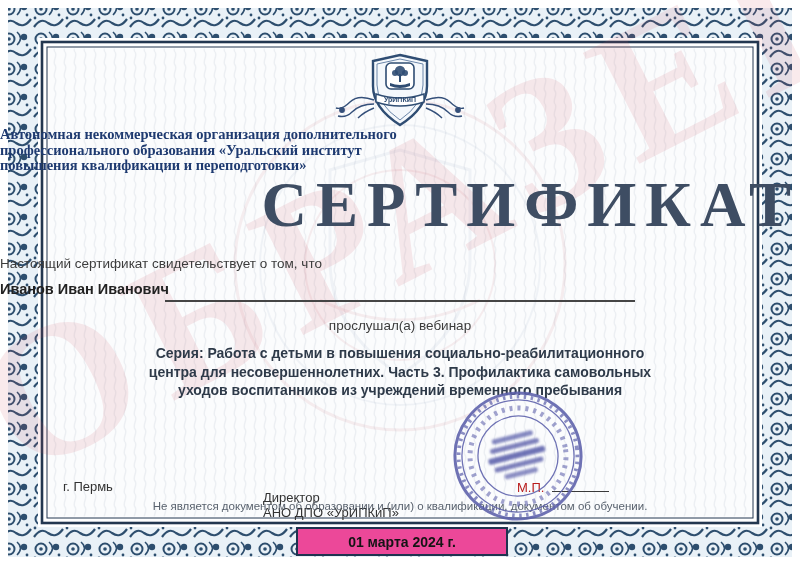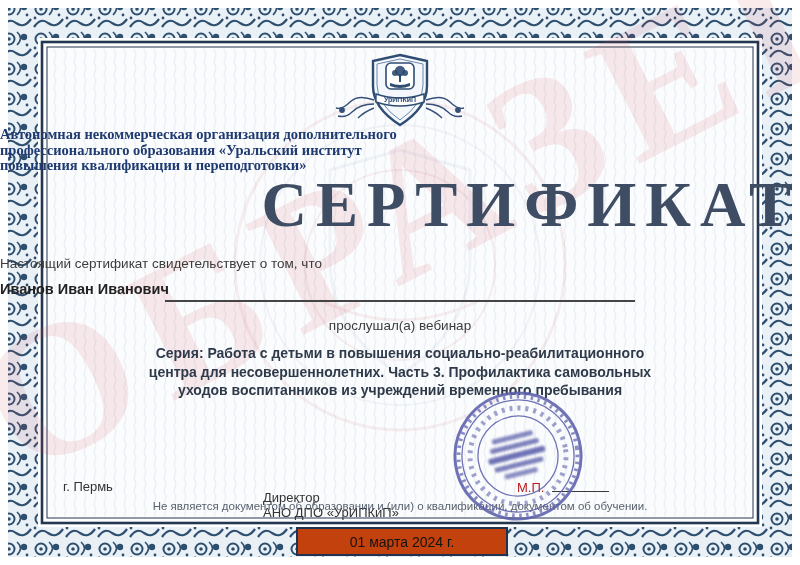--- a/index.html
+++ b/index.html
@@ -43,23 +43,23 @@
     left:0;top:344px;width:800px;text-align:center;
     font-size:14px;font-weight:bold;line-height:18.5px;color:#2e3a49;
   }
   .signer{left:263px;top:462px;font-size:13px;line-height:15px;color:#333;margin-top:28px;}
   .city{left:63px;top:479px;font-size:13px;color:#333;}
   .seal-mark{left:504px;top:480px;font-size:13px;color:#b91c1c;margin-left:13px;}
   .sig-line{left:552px;top:491px;width:57px;border-bottom:1.5px solid #3a3a3a;height:0;}
   .disclaimer{left:48px;top:500px;width:704px;text-align:center;font-size:11.5px;color:#59626e;}
   .date-box{
     left:296px;top:527px;width:208px;height:25px;
-    background:#c2410c;border:2px solid #1f3350;
+    background:#ec4899;border:2px solid #1f3350;
     display:flex;align-items:center;justify-content:center;
-    font-size:14px;font-weight:normal;color:#141414;
+    font-size:14px;font-weight:bold;color:#141414;
     z-index:5;
   }
   .seal-wrap{left:448px;top:386px;width:140px;height:140px;z-index:2;}
   .logo-wrap{left:330px;top:52px;width:140px;height:76px;}
 </style>
 </head>
 <body>
 
 <div class="page">
 

